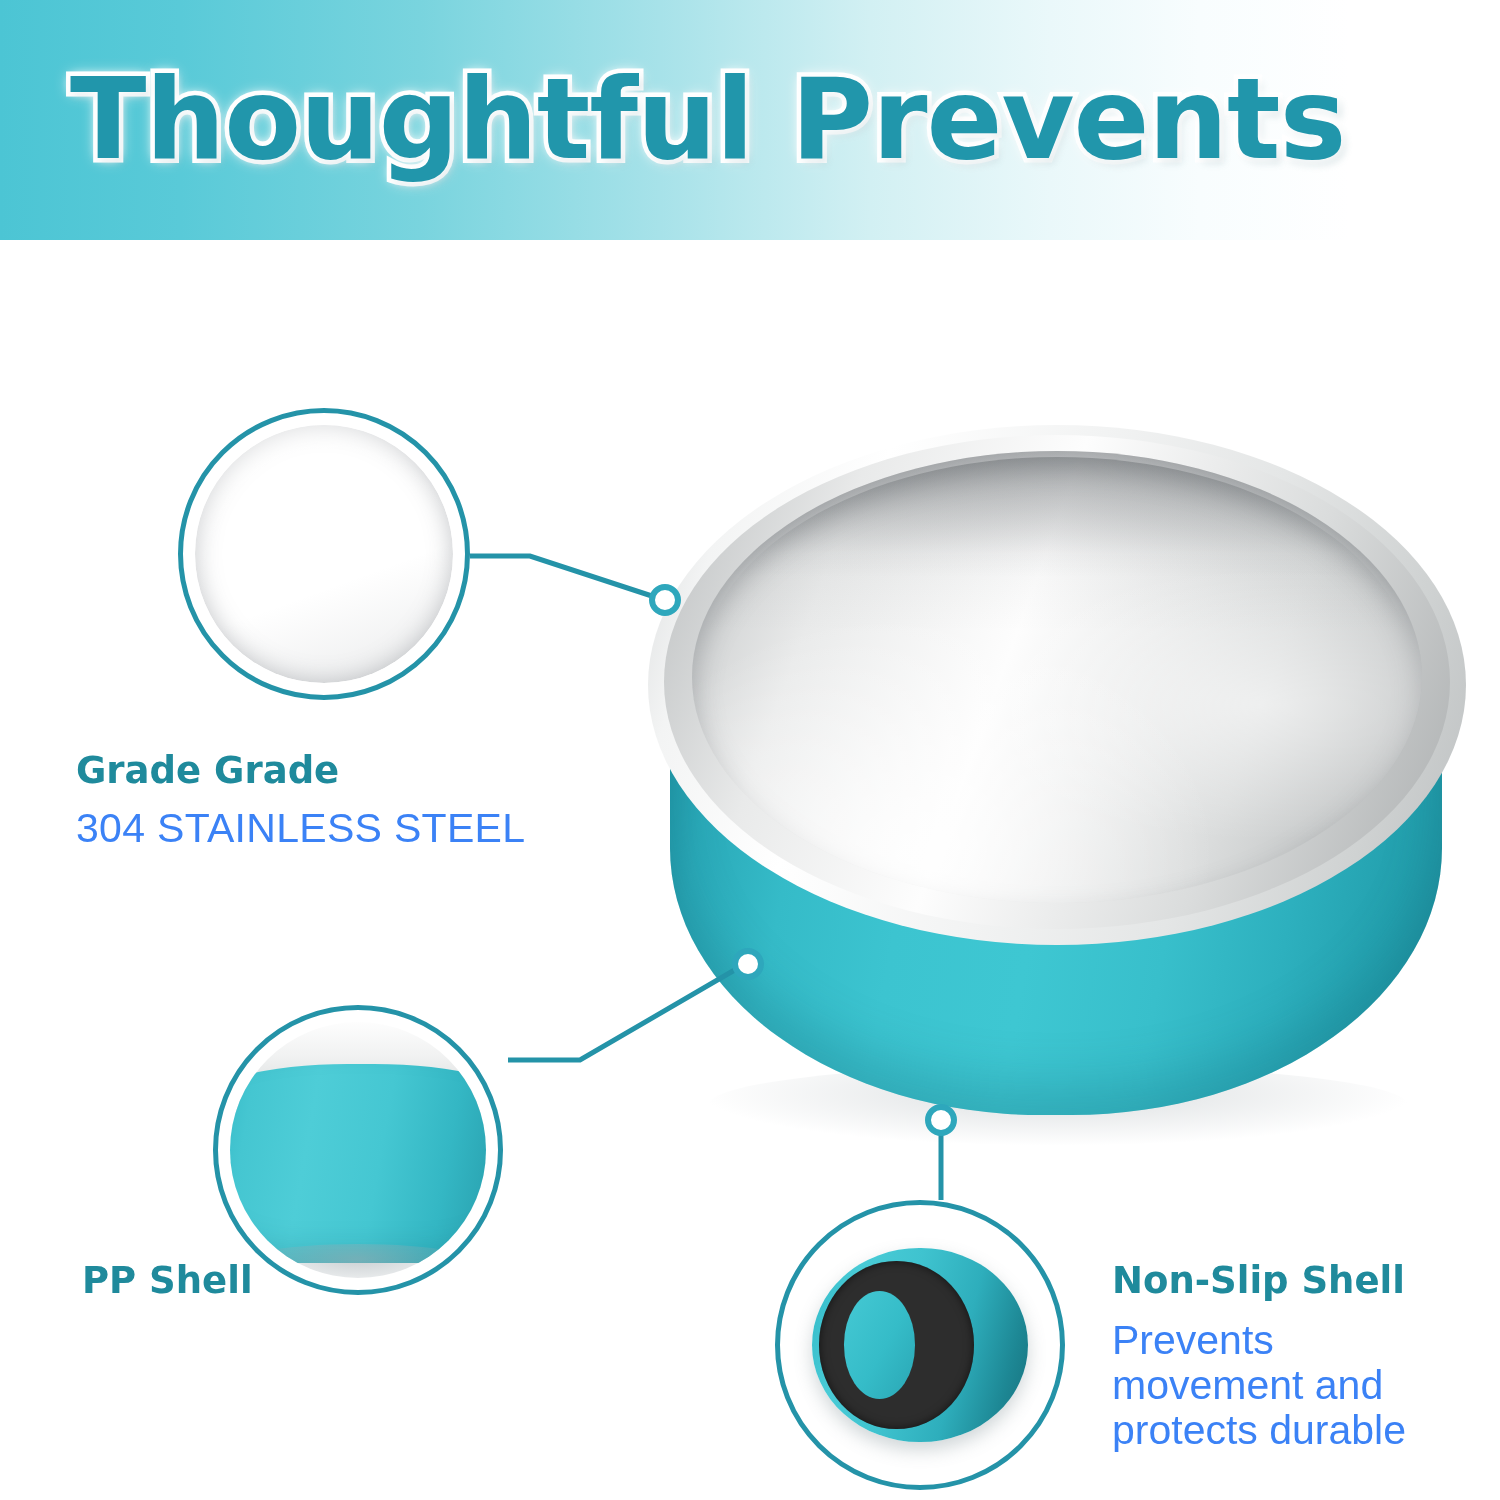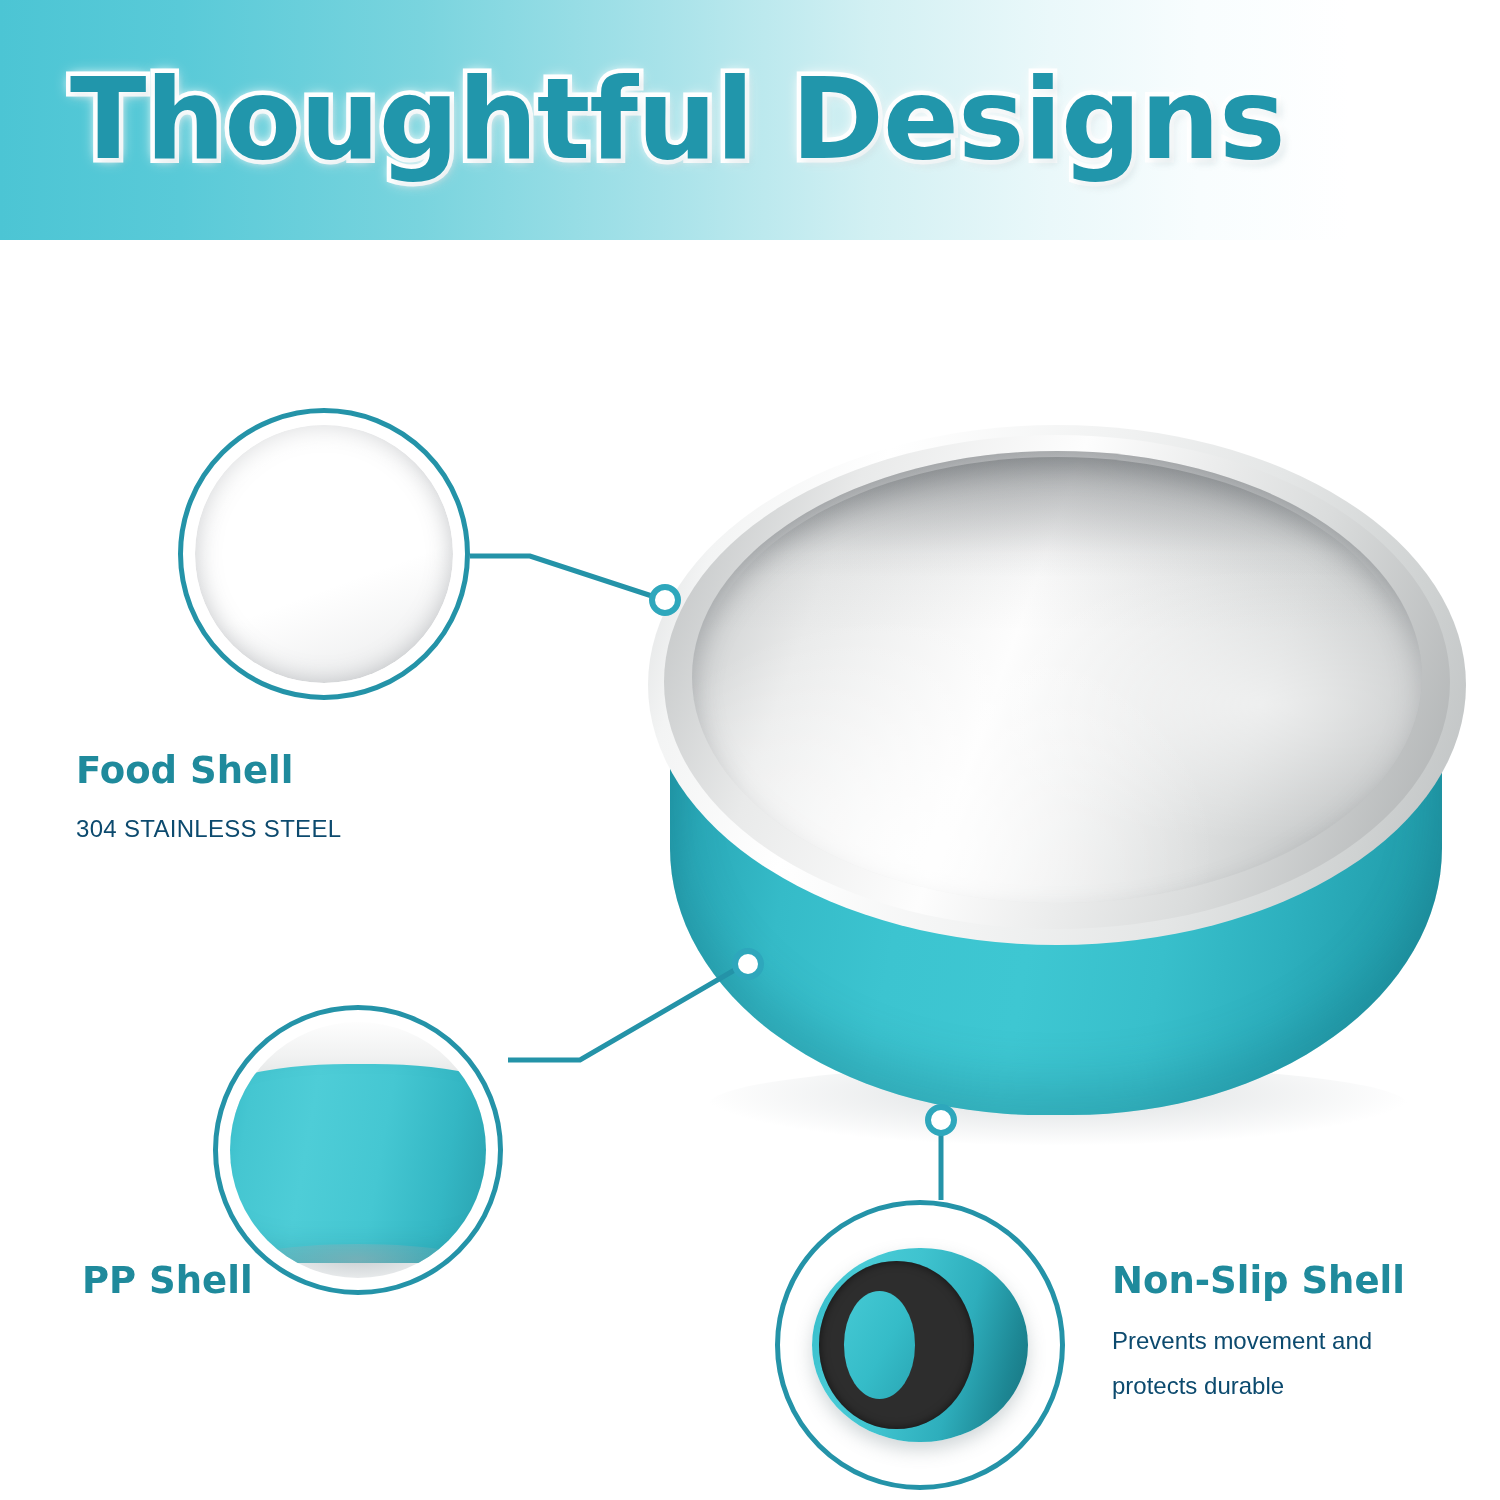--- a/index.html
+++ b/index.html
@@ -330,38 +330,38 @@
     font-family: "DejaVu Sans", sans-serif;
     font-weight: 700;
     font-size: 37px;
     line-height: 46px;
     color: #1f8a9c;
     white-space: nowrap;
   }
   .feature-desc {
     font-family: "Liberation Sans", sans-serif;
     font-weight: 400;
-    font-size: 24px;
+    font-size: 41px;
     line-height: 45px;
-    color: #0c4a6e;
+    color: #3b82f6;
   }
   #food-grade-text { position: absolute; left: 76px; top: 748px; }
   #food-grade-text .feature-desc { margin-top: 12px; letter-spacing: 0.3px; }
   #pp-shell-text   { position: absolute; left: 82px; top: 1258px; }
   #pp-shell-text .feature-desc { margin-top: 14px; }
   #non-slip-text   { position: absolute; left: 1112px; top: 1258px; width: 360px; }
   #non-slip-text .feature-desc { margin-top: 14px; }
 </style>
 </head>
 <body>
 
 <div id="page">
 
   <div id="header-band"></div>
-  <div id="page-title">Thoughtful Designs</div>
+  <div id="page-title">Thoughtful Prevents</div>
 
   <div id="bowl">
     <div id="bowl-shell-shadow"></div>
     <div id="bowl-shell"></div>
     <div id="bowl-steel-outer"></div>
     <div id="bowl-steel-lip"></div>
     <div id="bowl-interior">
       <div id="bowl-interior-sheen"></div>
     </div>
     <div id="bowl-inner-shade"></div>
@@ -403,21 +403,21 @@
         <div id="ring-body">
           <div id="ring-rubber">
             <div id="ring-center"></div>
           </div>
         </div>
       </div>
     </div>
   </div>
 
   <div id="food-grade-text">
-    <div class="feature-title">Food Shell</div>
+    <div class="feature-title">Grade Grade</div>
     <div class="feature-desc">304 STAINLESS STEEL</div>
   </div>
 
   <div id="pp-shell-text">
     <div class="feature-title">PP Shell</div>
   </div>
 
   <div id="non-slip-text">
     <div class="feature-title">Non-Slip Shell</div>
     <div class="feature-desc">

